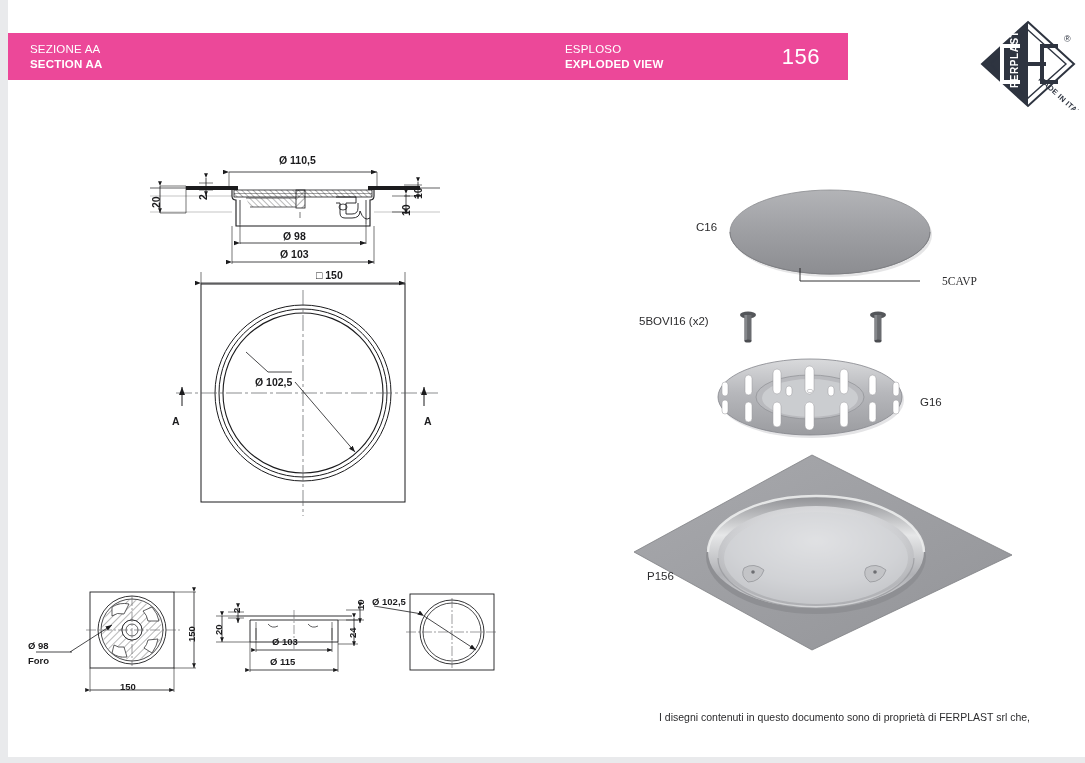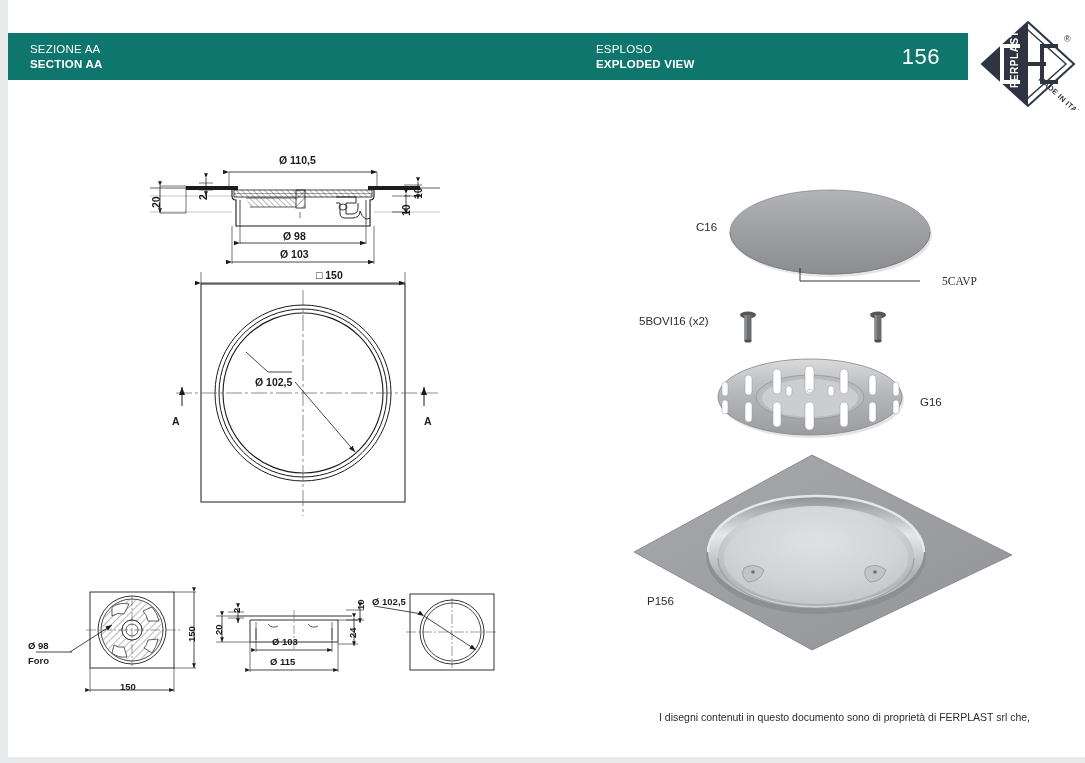--- a/index.html
+++ b/index.html
@@ -22,29 +22,29 @@
     background: #e9eaec;
   }
   #page-edge-bottom {
     position: absolute; left: 0; bottom: 0; width: 1085px; height: 6px;
     background: #e9eaec;
   }
 
   
   #header-bar {
     position: absolute; left: 8px; top: 33px;
-    width: 960px; height: 47px;
-    background: #0f766e;
+    width: 840px; height: 47px;
+    background: #ec4899;
     color: #ffffff;
   }
   .hdr-block { position: absolute; top: 9px; line-height: 14.5px; }
   .hdr-line-it { font-size: 11.5px; letter-spacing: .2px; font-weight: 400; }
   .hdr-line-en { font-size: 11.5px; letter-spacing: .2px; font-weight: 700; }
   #hdr-left { left: 22px; }
-  #hdr-mid  { left: 557px; margin-left: 31px; }
+  #hdr-mid  { left: 557px; }
   #hdr-number {
     position: absolute; right: 28px; top: 11px;
     font-size: 22px; font-weight: 400; letter-spacing: .5px;
   }
 
   
   #logo-wrap {
     position: absolute; left: 978px; top: 18px;
     width: 102px; height: 92px;
   }
@@ -468,19 +468,19 @@
   <div class="lbl dim-sm rot90" style="left:347px; top:638px;">24</div>
   <div class="lbl dim-sm" style="left:272px; top:636px;">Ø 103</div>
   <div class="lbl dim-sm" style="left:270px; top:656px;">Ø 115</div>
 
   <div class="lbl dim-sm" style="left:372px; top:596px;">Ø 102,5</div>
 
   <div class="lbl part" style="left:696px; top:221px;">C16</div>
   <div class="lbl part" style="left:942px; top:275px;font-family:Liberation Serif, serif;">5CAVP</div>
   <div class="lbl part" style="left:639px; top:315px;">5BOVI16 (x2)</div>
   <div class="lbl part" style="left:920px; top:396px;">G16</div>
-  <div class="lbl part" style="left:622px; top:595px;padding-left:25px;">P156</div>
+  <div class="lbl part" style="left:622px; top:570px;padding-left:25px;">P156</div>
 
   <div id="footer-note">
     <span class="l1">I disegni contenuti in questo documento sono di proprietà di FERPLAST srl che,</span>
   </div>
 
 </div>
 
 </body></html>

